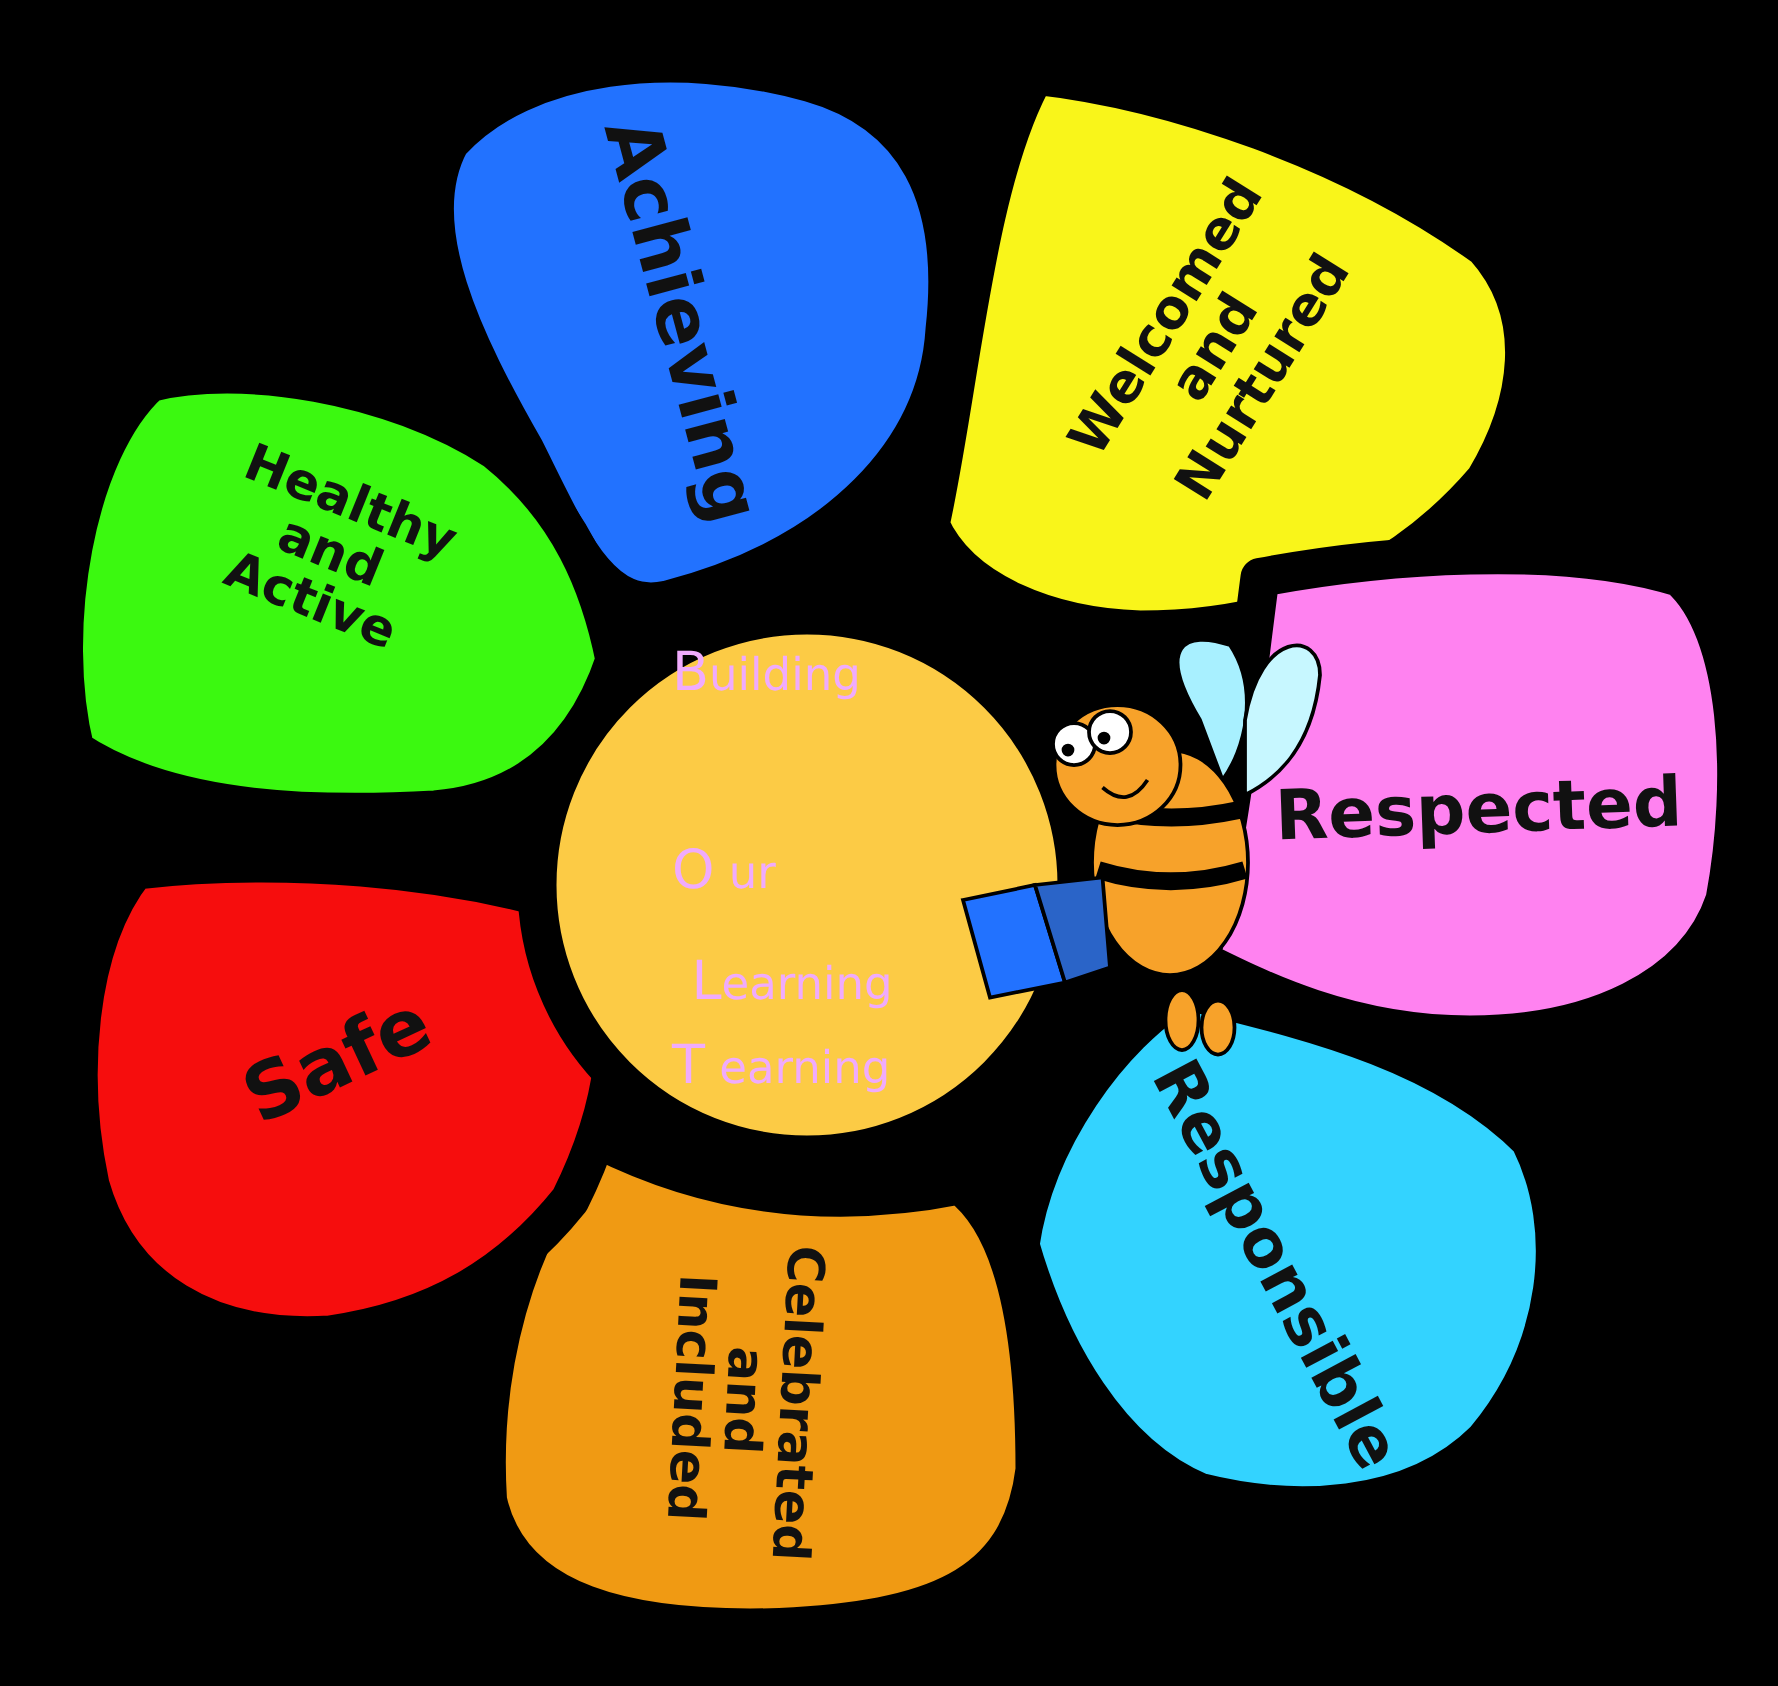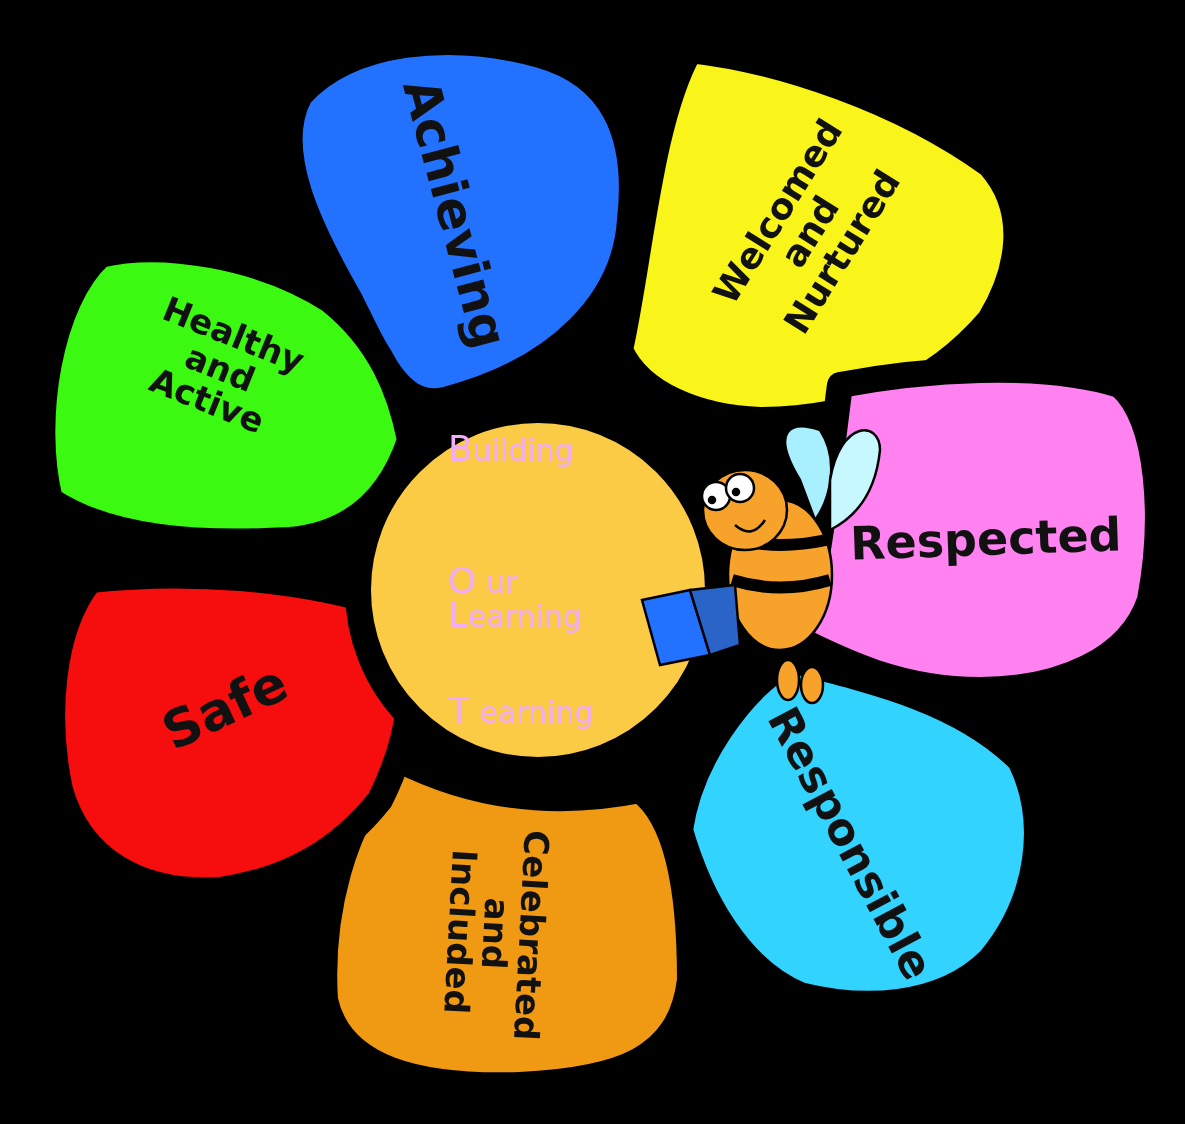--- a/index.html
+++ b/index.html
@@ -70,14 +70,14 @@
   <div>Safe</div>
 </div>
 <div class="lbl" style="left:100px; top:315px; width:240px; font-size:34px; transform: rotate(22deg);">
   <div>Healthy</div>
   <div>and</div>
   <div>Active</div>
 </div>
 
 <div class="build" style="top:428px;"><b>B</b><span>uilding</span></div>
 <div class="build" style="top:518px;margin-top:42px;"><b>O</b><span> ur</span></div>
-<div class="build" style="top:594px;"><b>L</b><span>earning</span></div>
+<div class="build" style="top:634px;margin-left:13px;"><b>L</b><span>earning</span></div>
 <div class="build" style="top:690px;"><b>T</b><span> earning</span></div>
 
 </body></html>

